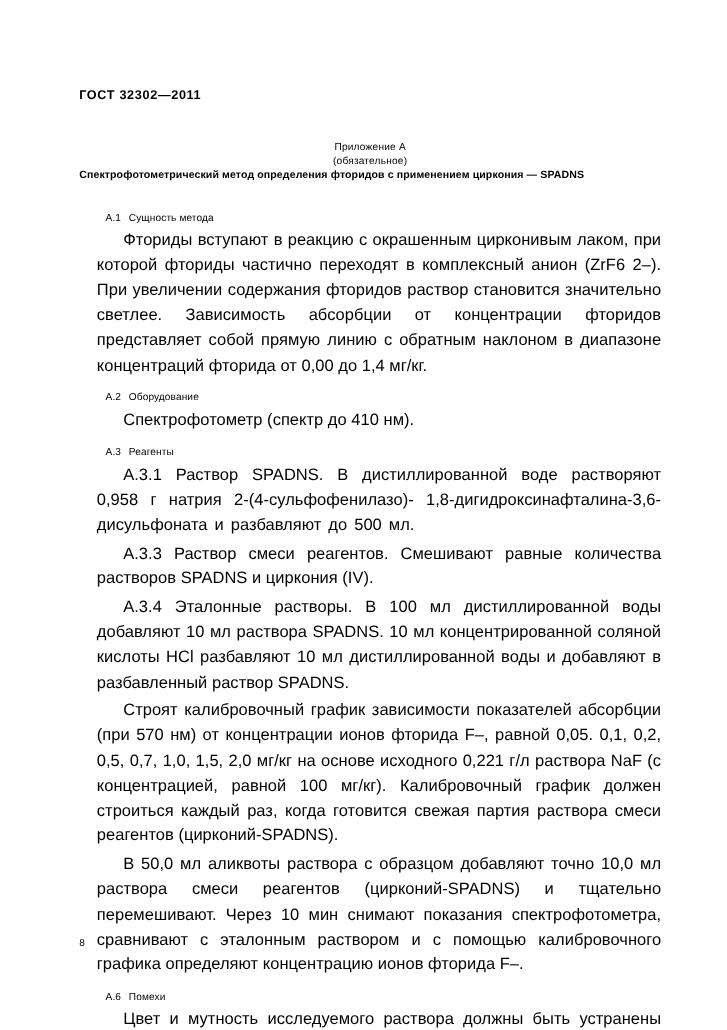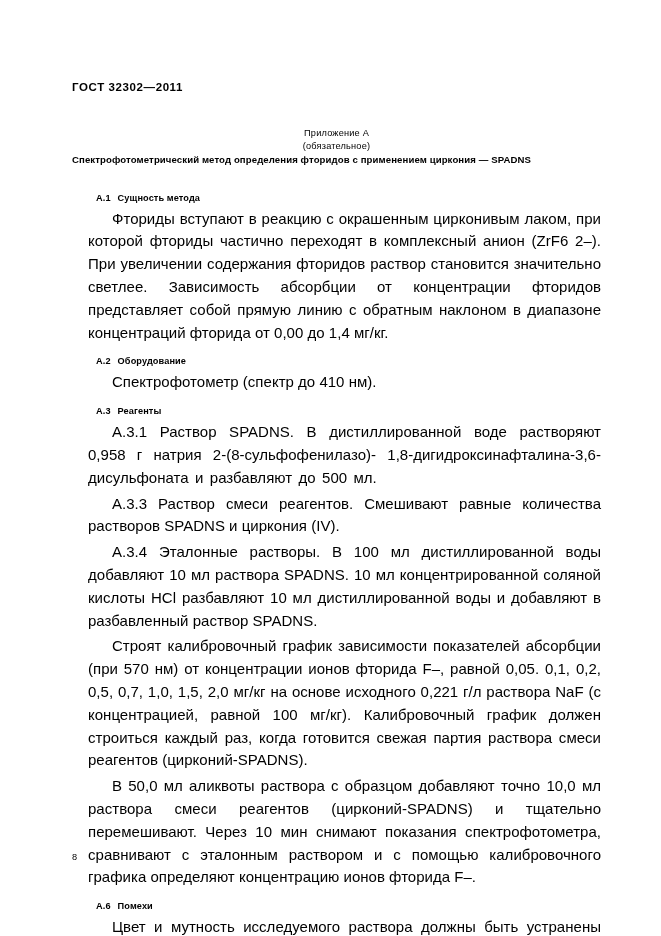--- a/index.html
+++ b/index.html
@@ -37,21 +37,21 @@
   .appendix-block div { letter-spacing: 0.2px; }
   .doc-title {
     text-align: left;
     font-size: 9.6px;
     font-weight: bold;
     margin-bottom: 28px;
     letter-spacing: 0.1px;
   }
   .sec-head {
     font-size: 9.2px;
-    font-weight: bold;
+    font-weight: normal;
     margin: 12px 0 5px 0;
     padding-left: 24px;
     letter-spacing: 0.1px;
   }
   .sec-head .num { margin-right: 7px; }
   p.body {
     font-size: 15px;
     line-height: 1.52;
     text-align: justify;
     margin: 0 0 3px 16px;
@@ -86,21 +86,21 @@
   <p class="body">Фториды вступают в реакцию с окрашенным цирконивым лаком, при которой фториды частично переходят в комплексный анион (ZrF6 2–). При увеличении содержания фторидов раствор становится значительно светлее. Зависимость абсорбции от концентрации фторидов представляет собой прямую линию с обратным наклоном в диапазоне концентраций фторида от 0,00 до 1,4 мг/кг.</p>
 
   <div class="sec-head">
     <span class="num">А.2</span><span>Оборудование</span>
   </div>
   <p class="body">Спектрофотометр (спектр до 410 нм).</p>
 
   <div class="sec-head">
     <span class="num">А.3</span><span>Реагенты</span>
   </div>
-  <p class="body wide">А.3.1 Раствор SPADNS. В дистиллированной воде растворяют 0,958 г натрия 2-(8-сульфофенилазо)- 1,8-дигидроксинафталина-3,6-дисульфоната и разбавляют до 500 мл.</p>
+  <p class="body wide">А.3.1 Раствор SPADNS. В дистиллированной воде растворяют 0,958 г натрия 2-(4-сульфофенилазо)- 1,8-дигидроксинафталина-3,6-дисульфоната и разбавляют до 500 мл.</p>
   <p class="body">А.3.3 Раствор смеси реагентов. Смешивают равные количества растворов SPADNS и циркония (IV).</p>
   <p class="body">А.3.4 Эталонные растворы. В 100 мл дистиллированной воды добавляют 10 мл раствора SPADNS. 10 мл концентрированной соляной кислоты HCl разбавляют 10 мл дистиллированной воды и добавляют в разбавленный раствор SPADNS.</p>
 
   <p class="body">Строят калибровочный график зависимости показателей абсорбции (при 570 нм) от концентрации ионов фторида F–, равной 0,05. 0,1, 0,2, 0,5, 0,7, 1,0, 1,5, 2,0 мг/кг на основе исходного 0,221 г/л раствора NaF (с концентрацией, равной 100 мг/кг). Калибровочный график должен строиться каждый раз, когда готовится свежая партия раствора смеси реагентов (цирконий-SPADNS).</p>
 
   <p class="body">В 50,0 мл аликвоты раствора с образцом добавляют точно 10,0 мл раствора смеси реагентов (цирконий-SPADNS) и тщательно перемешивают. Через 10 мин снимают показания спектрофотометра, сравнивают с эталонным раствором и с помощью калибровочного графика определяют концентрацию ионов фторида F–.</p>
 
   <div class="sec-head">
     <span class="num">А.6</span><span>Помехи</span>
   </div>

